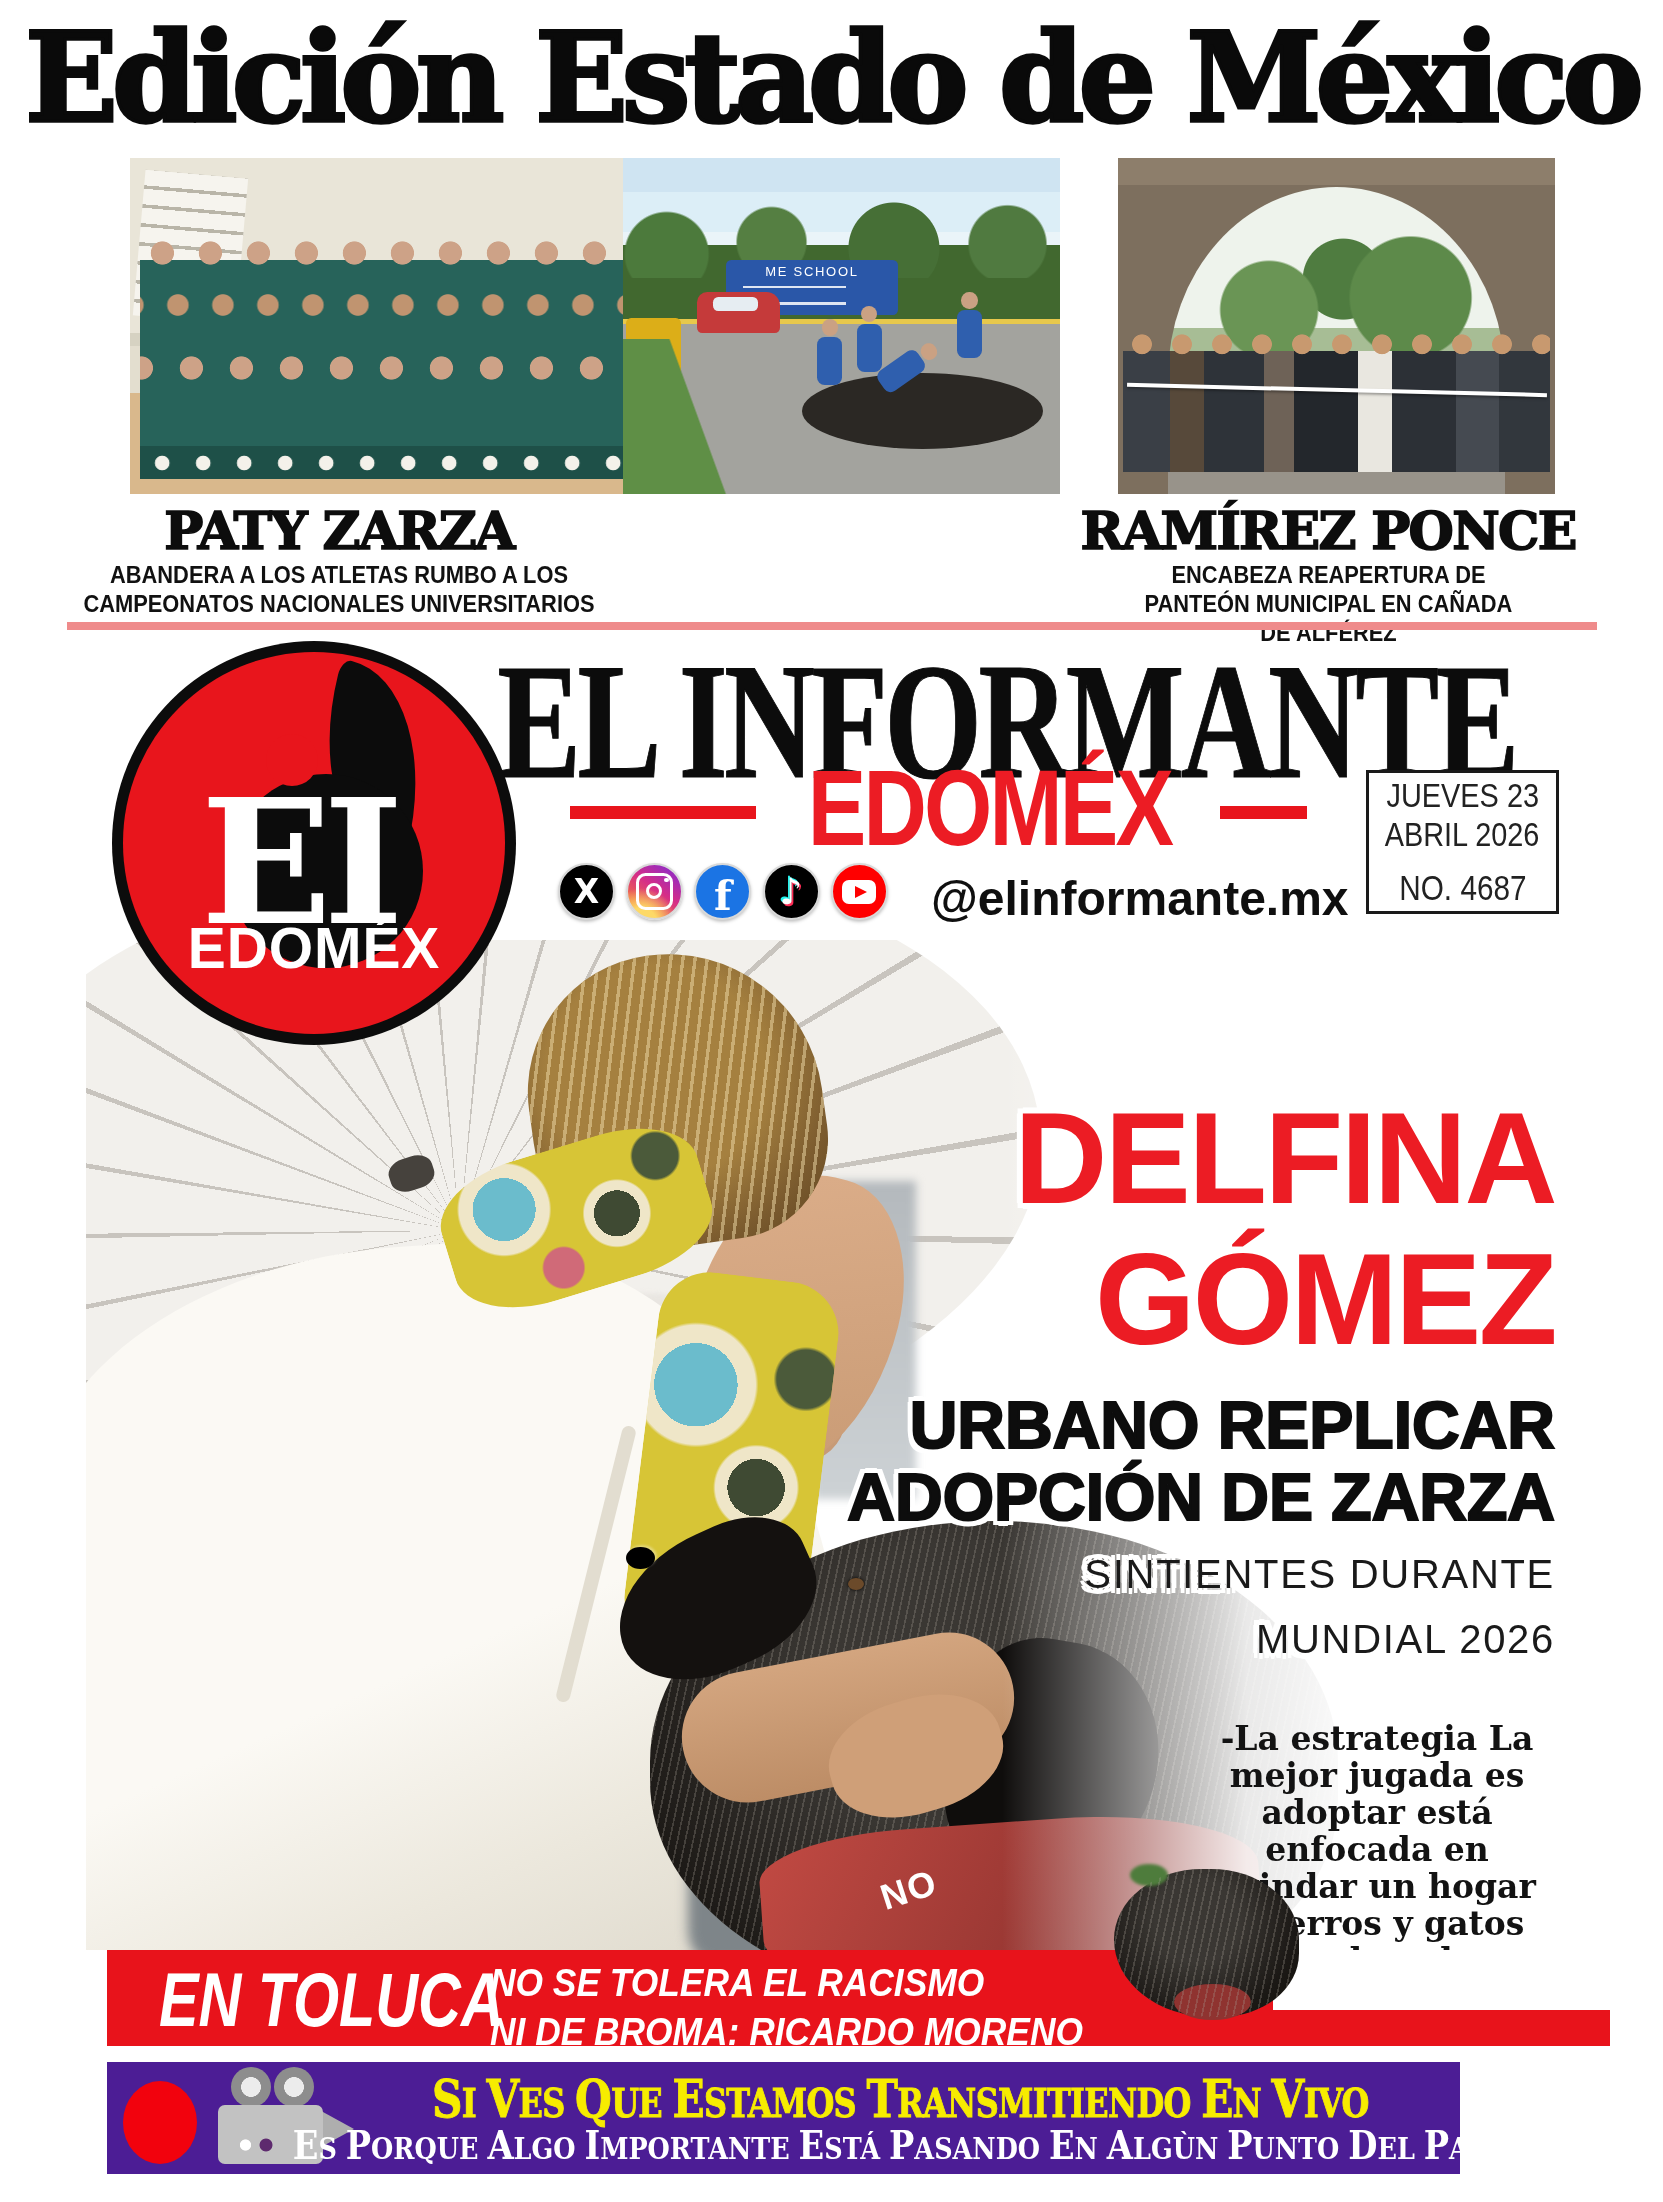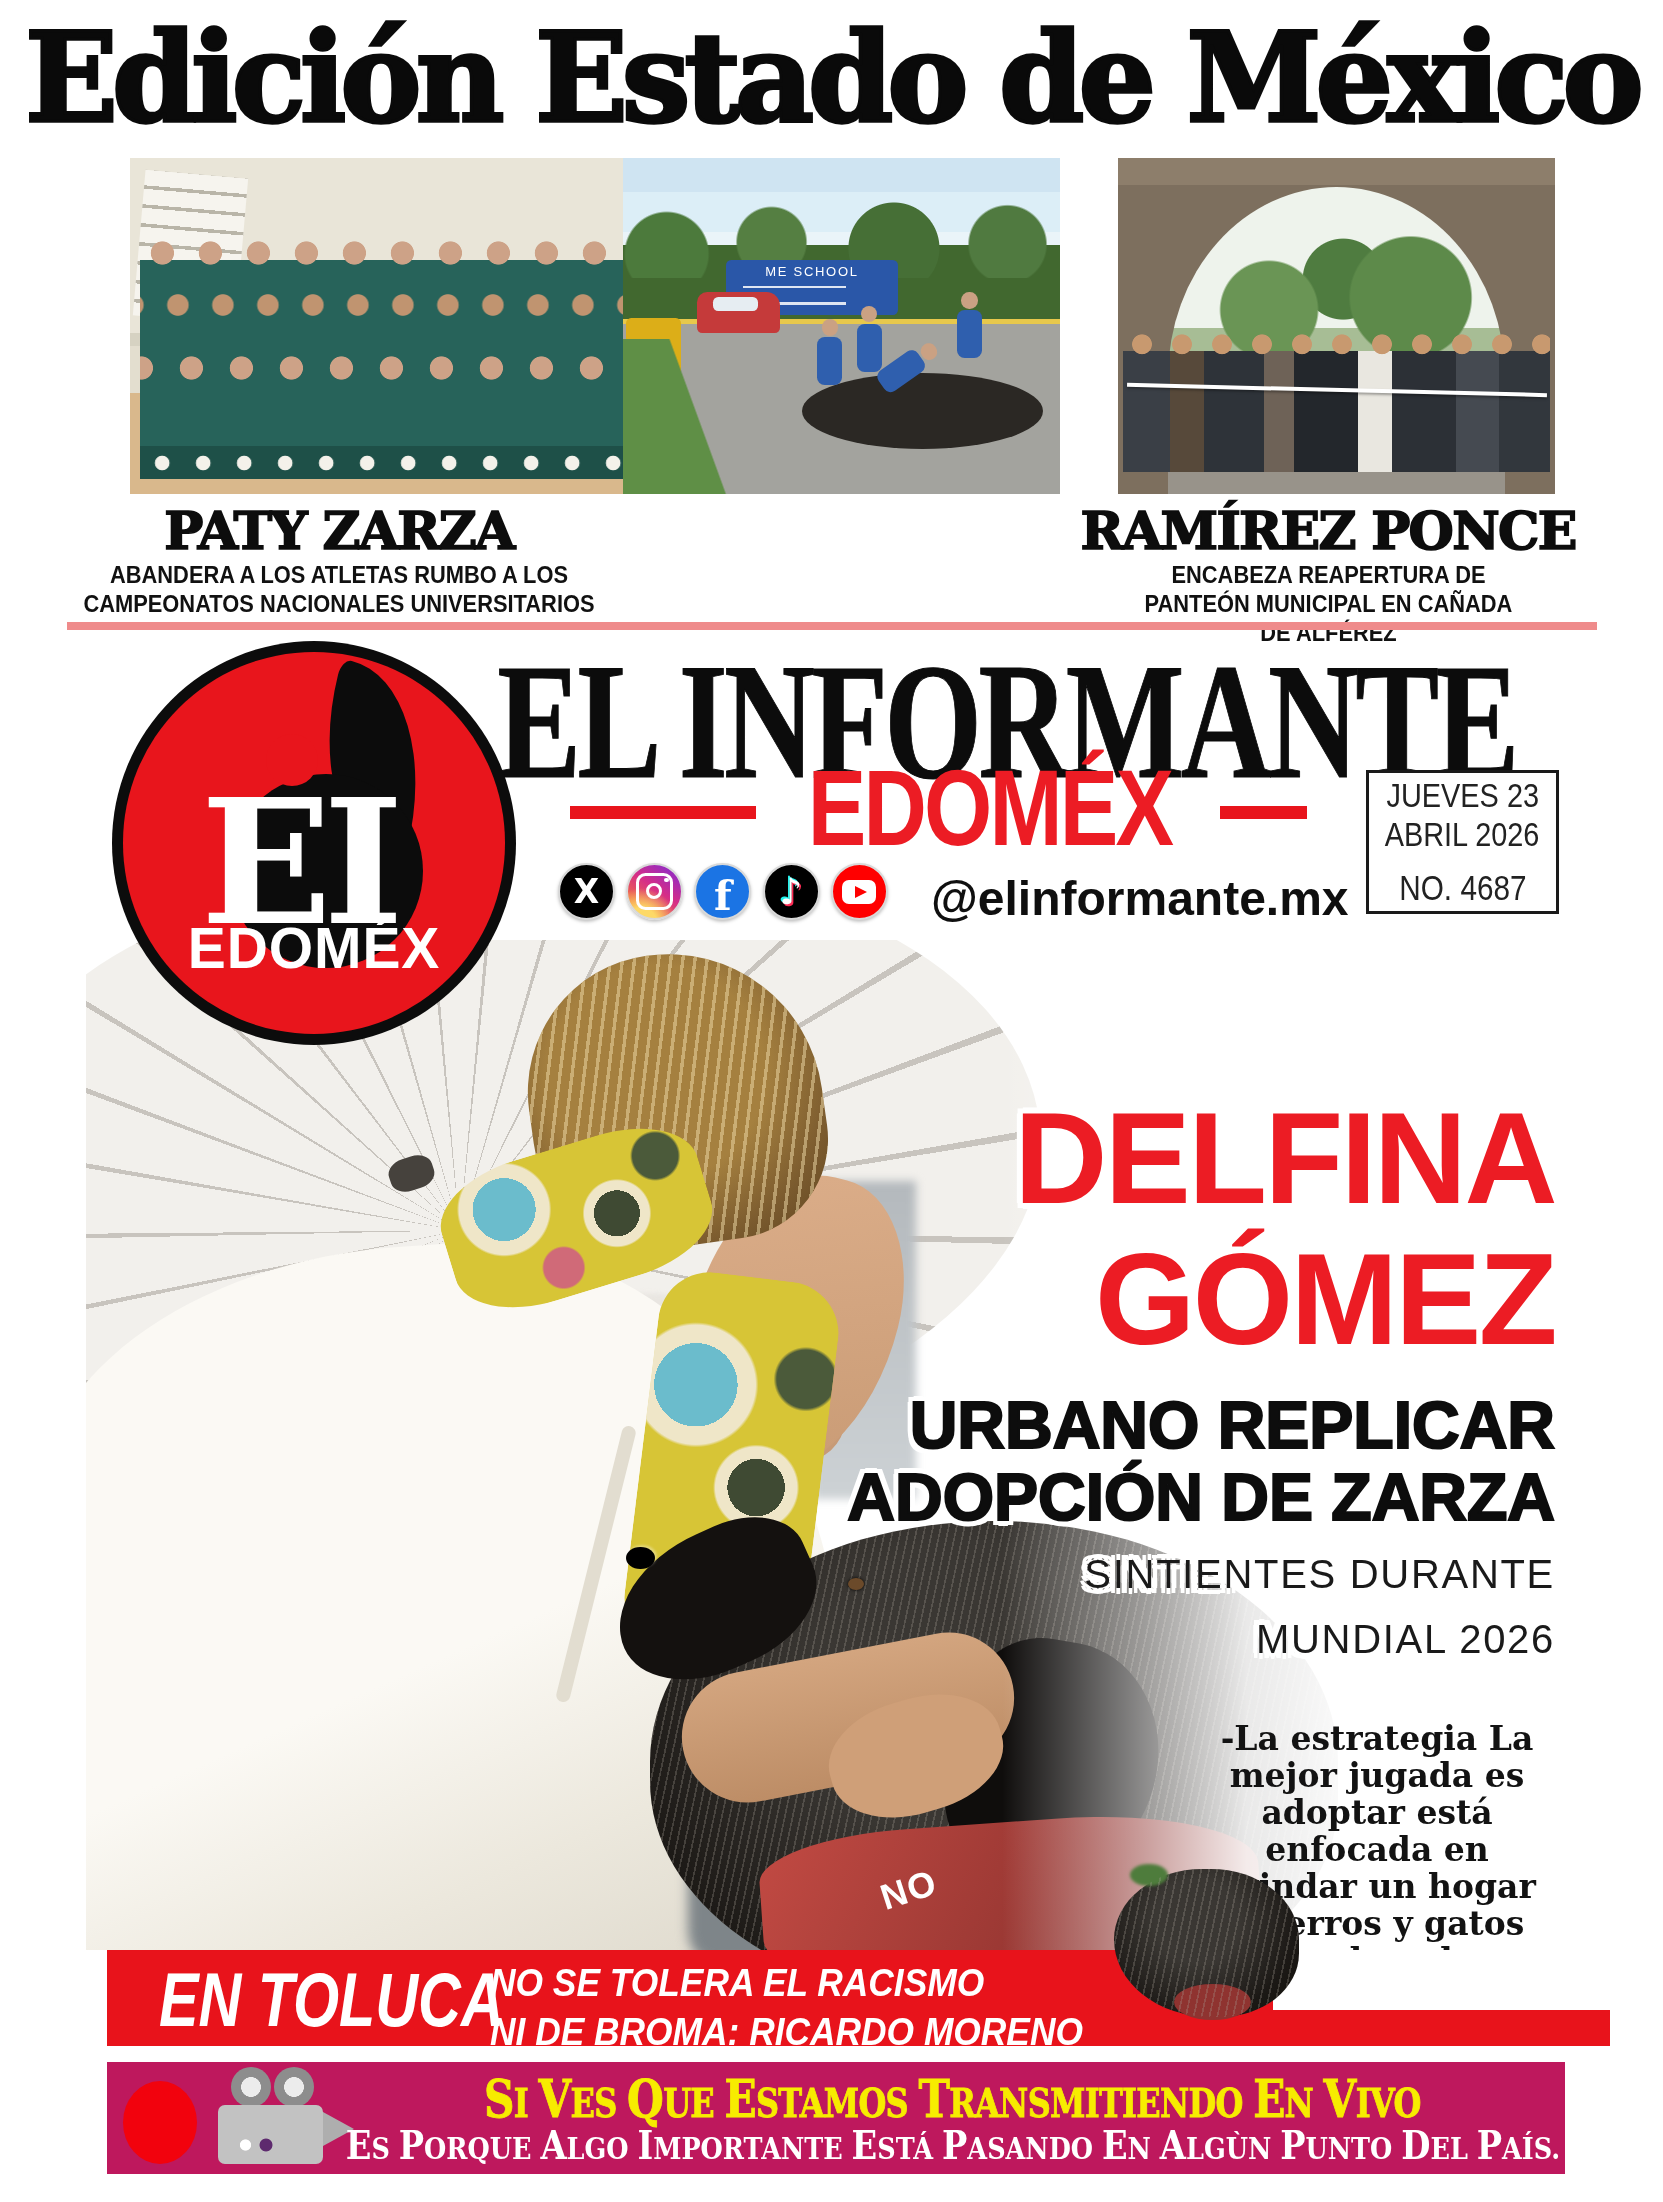--- a/index.html
+++ b/index.html
@@ -190,21 +190,21 @@
   .bar-notch{left:1273px;top:1950px;width:340px;height:60px;background:#fff;z-index:3;}
   .dog-overlap{left:1114px;top:1869px;width:185px;height:148px;border-radius:50% 50% 45% 55%;z-index:4;}
   .dog-bit-green{position:absolute;left:15.5px;top:-5.2px;width:38px;height:22.4px;background:#4e7c3c;border-radius:50%;filter:blur(1.7px);}
   .dog-bit-maroon{position:absolute;left:60px;bottom:-3.4px;width:77px;height:36px;background:#8f3330;border-radius:50%;}
   .toluca-label{position:absolute;left:52px;top:12px;color:#fff;font-weight:bold;font-style:italic;
     font-size:76px;line-height:1;transform:scaleX(.78);transform-origin:left;white-space:nowrap;}
   .toluca-quote{position:absolute;left:383px;top:8.6px;color:#fff;font-weight:bold;font-style:italic;
     font-size:38px;line-height:1.3;transform:scaleX(.93);transform-origin:left;white-space:nowrap;}
 
   
-  .live-banner{left:107px;top:2062px;width:1458px;height:112px;background:#be185d;z-index:2;}
+  .live-banner{left:107px;top:2062px;width:1353px;height:112px;background:#4c1d95;z-index:2;}
   .live-dot{position:absolute;left:15.5px;top:19px;width:74px;height:83px;background:#f2020d;border-radius:50%;}
   .cam{position:absolute;left:102px;top:5.2px;width:146px;height:103px;}
   .reel{position:absolute;width:40px;height:40px;border-radius:50%;
     background:radial-gradient(circle,#ececec 0 34%,#8d8d8d 36% 100%);}
   .reel1{left:22.4px;top:0;} .reel2{left:65px;top:0;}
   .cam-body{position:absolute;left:8.6px;top:38px;width:105px;height:59px;background:#c2c2c2;border-radius:6.9px;
     background-image:radial-gradient(circle at 27.5px 40px,#fff 5.2px,transparent 6px),
                      radial-gradient(circle at 48px 40px,#5e2a6e 6px,transparent 6.9px);}
   .cam-lens{position:absolute;left:114px;top:45px;width:0;height:0;
     border-left:31px solid #aeaeae;border-top:17px solid transparent;border-bottom:17px solid transparent;}

